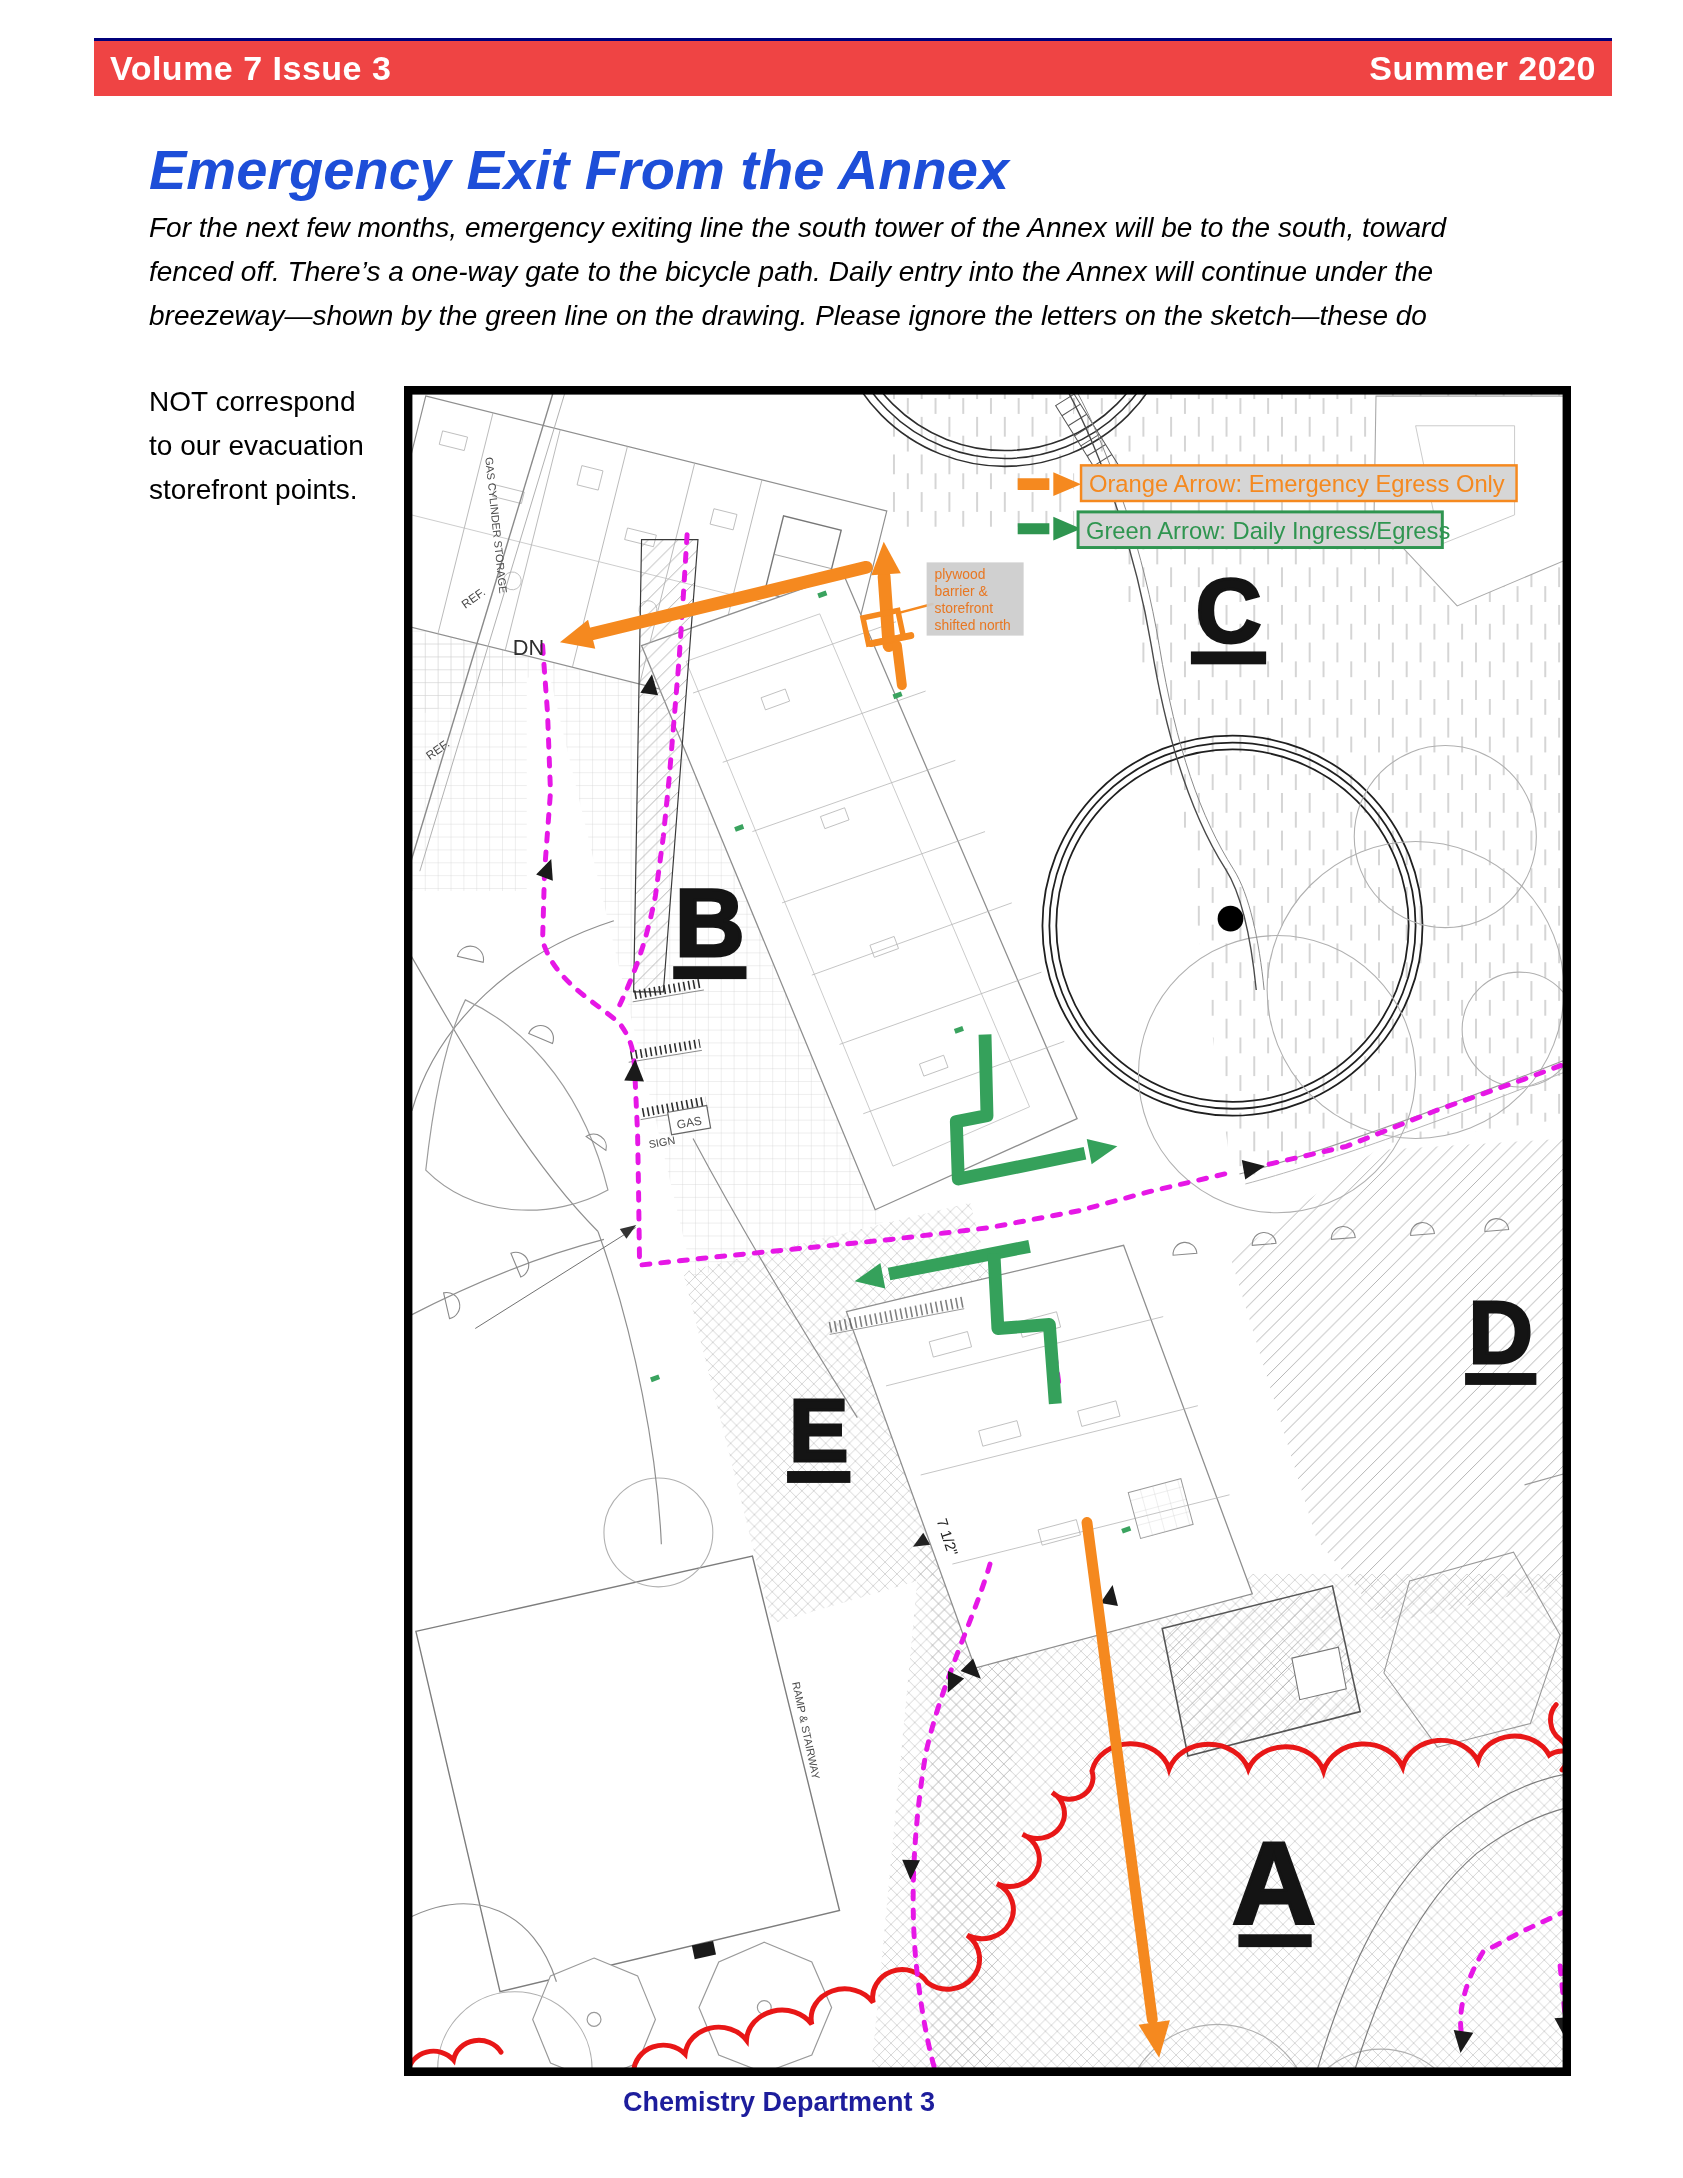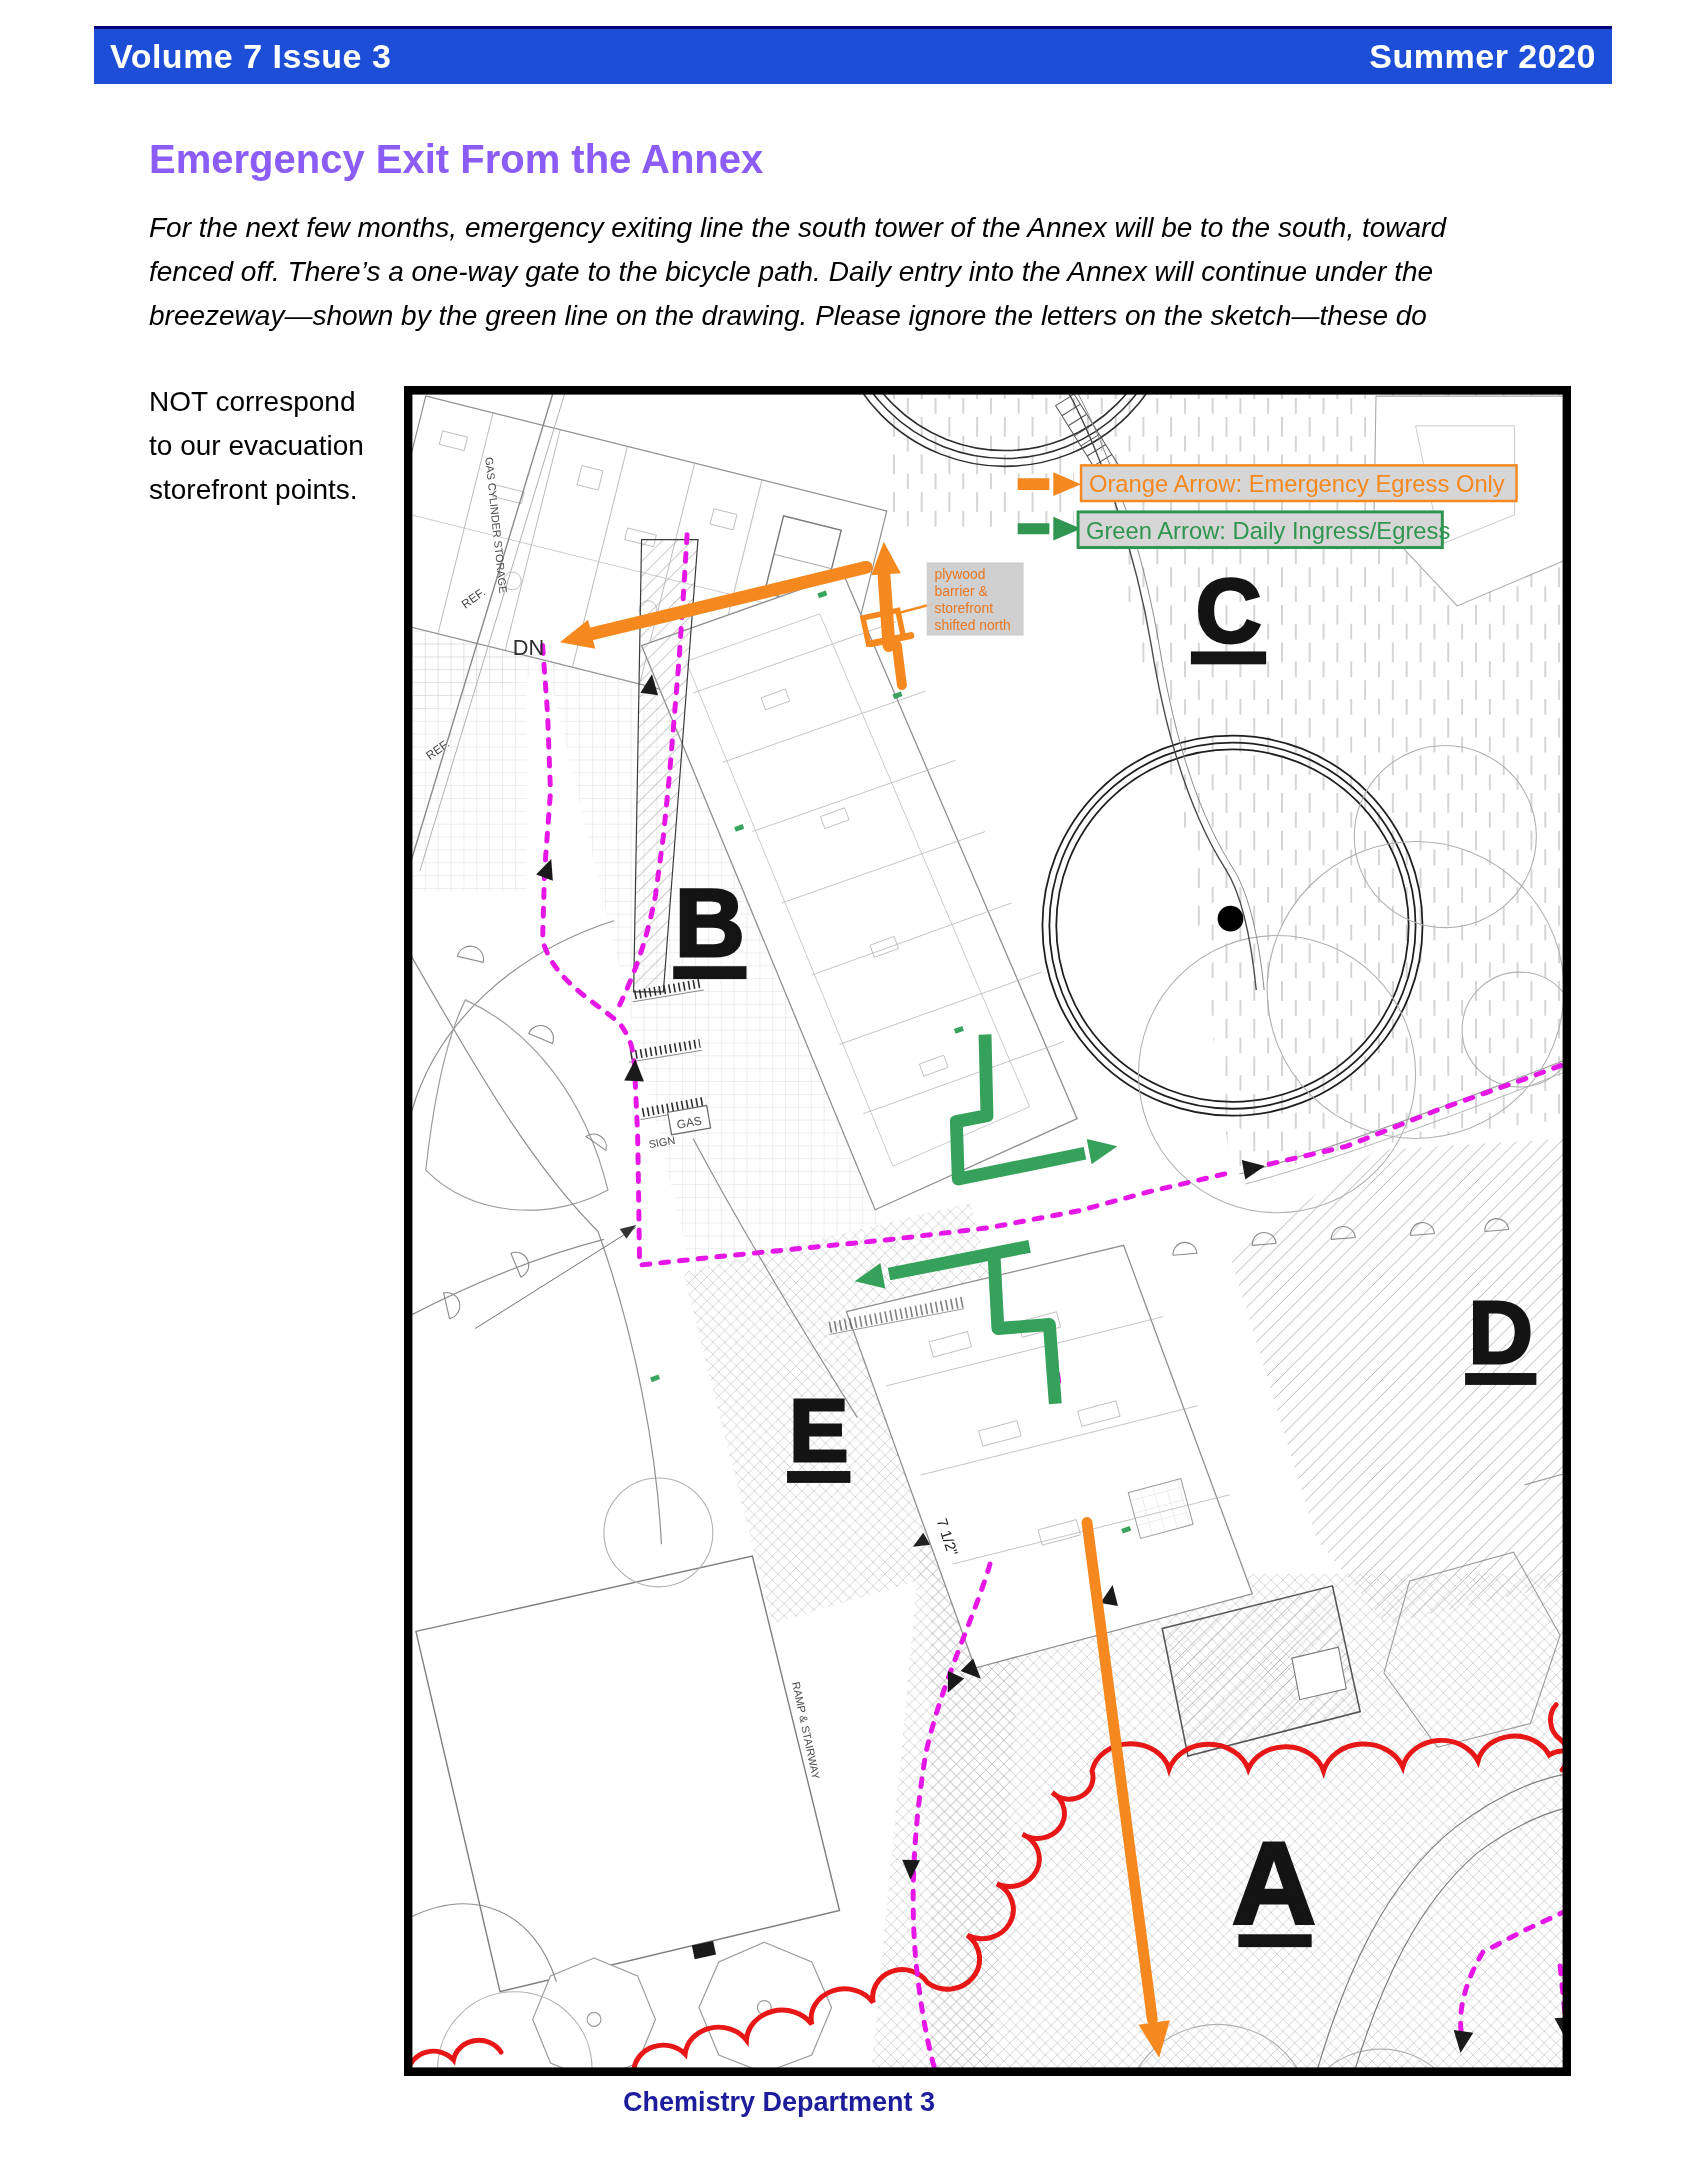--- a/index.html
+++ b/index.html
@@ -1,25 +1,25 @@
 <!DOCTYPE html>
 <html><head>
 <meta charset="utf-8">
 <style>
   html,body{margin:0;padding:0;}
   body{width:1683px;height:2178px;position:relative;background:#ffffff;
        font-family:"Liberation Sans", sans-serif;overflow:hidden;}
   .abs{position:absolute;}
   
-  #header-bar{left:94px;top:26px;width:1518px;height:58px;background:#1d4ed8;
+  #header-bar{left:94px;top:38px;width:1518px;height:58px;background:#ef4444;
     border-top:3px solid #00007a;display:flex;align-items:center;justify-content:space-between;
     padding:2px 16px;box-sizing:border-box;}
   #header-bar .htext{color:#ffffff;font-weight:bold;font-size:34px;letter-spacing:0.5px;}
   
-  #page-title{left:149px;top:137px;font-size:40px;font-weight:bold;color:#8b5cf6;}
+  #page-title{left:149px;top:137px;font-size:56px;font-weight:bold;color:#1d4ed8;font-style:italic;}
   #para{left:149px;top:206px;width:1445px;font-style:italic;font-size:28px;color:#000;line-height:44px;}
   #para div{white-space:nowrap;}
   #side-text{left:149px;top:380px;width:248px;font-size:28px;color:#000;line-height:44px;}
   
   #footer-text{left:0;top:2087px;width:1558px;text-align:center;color:#1d1d9c;
     font-weight:bold;font-size:27px;}
   
   #map-wrap{left:404px;top:386px;width:1167px;height:1690px;}
   svg text{font-family:"Liberation Sans", sans-serif;}
 </style>

